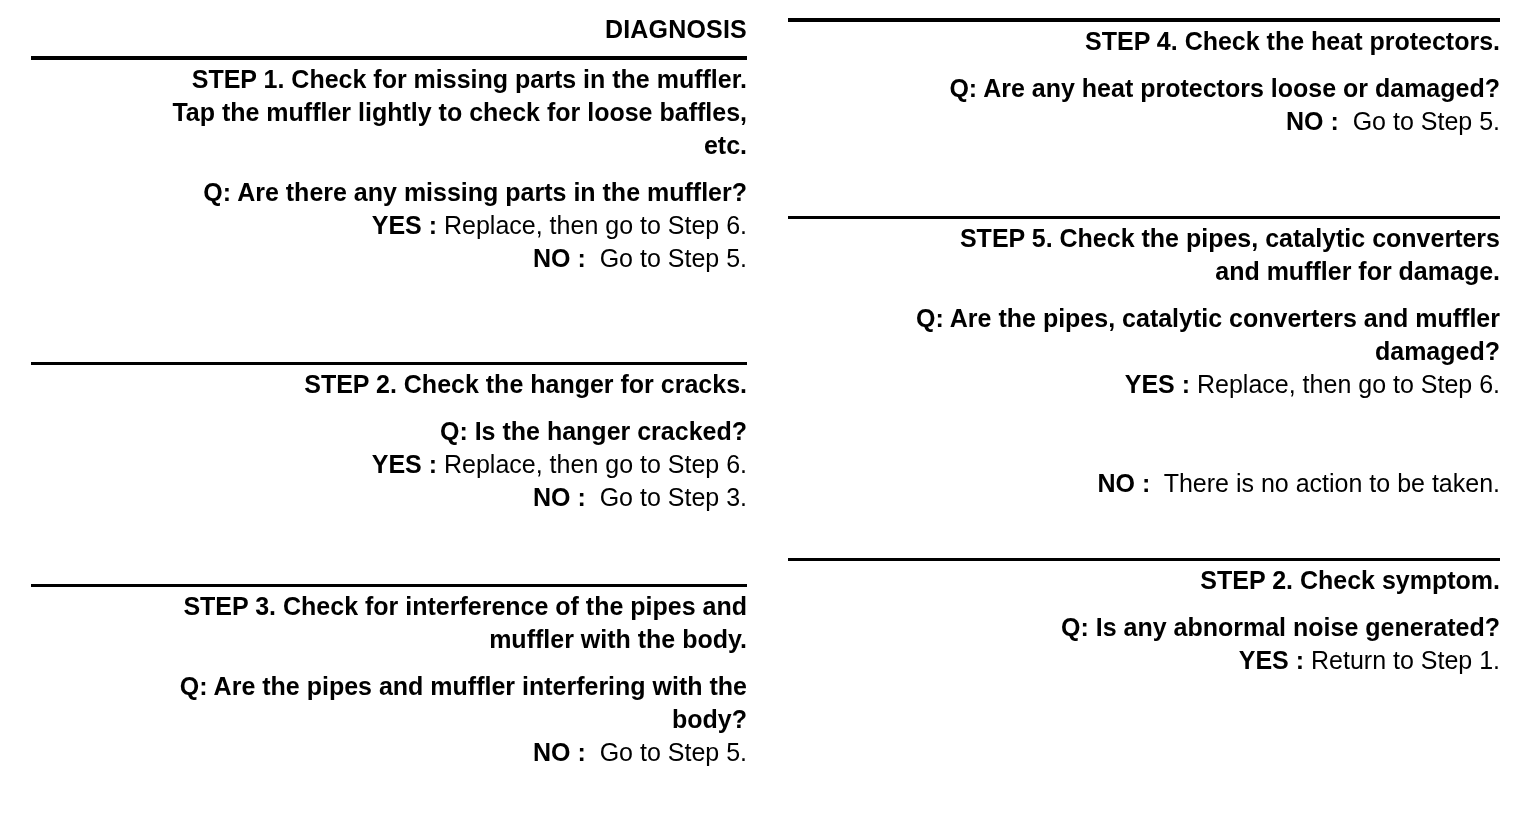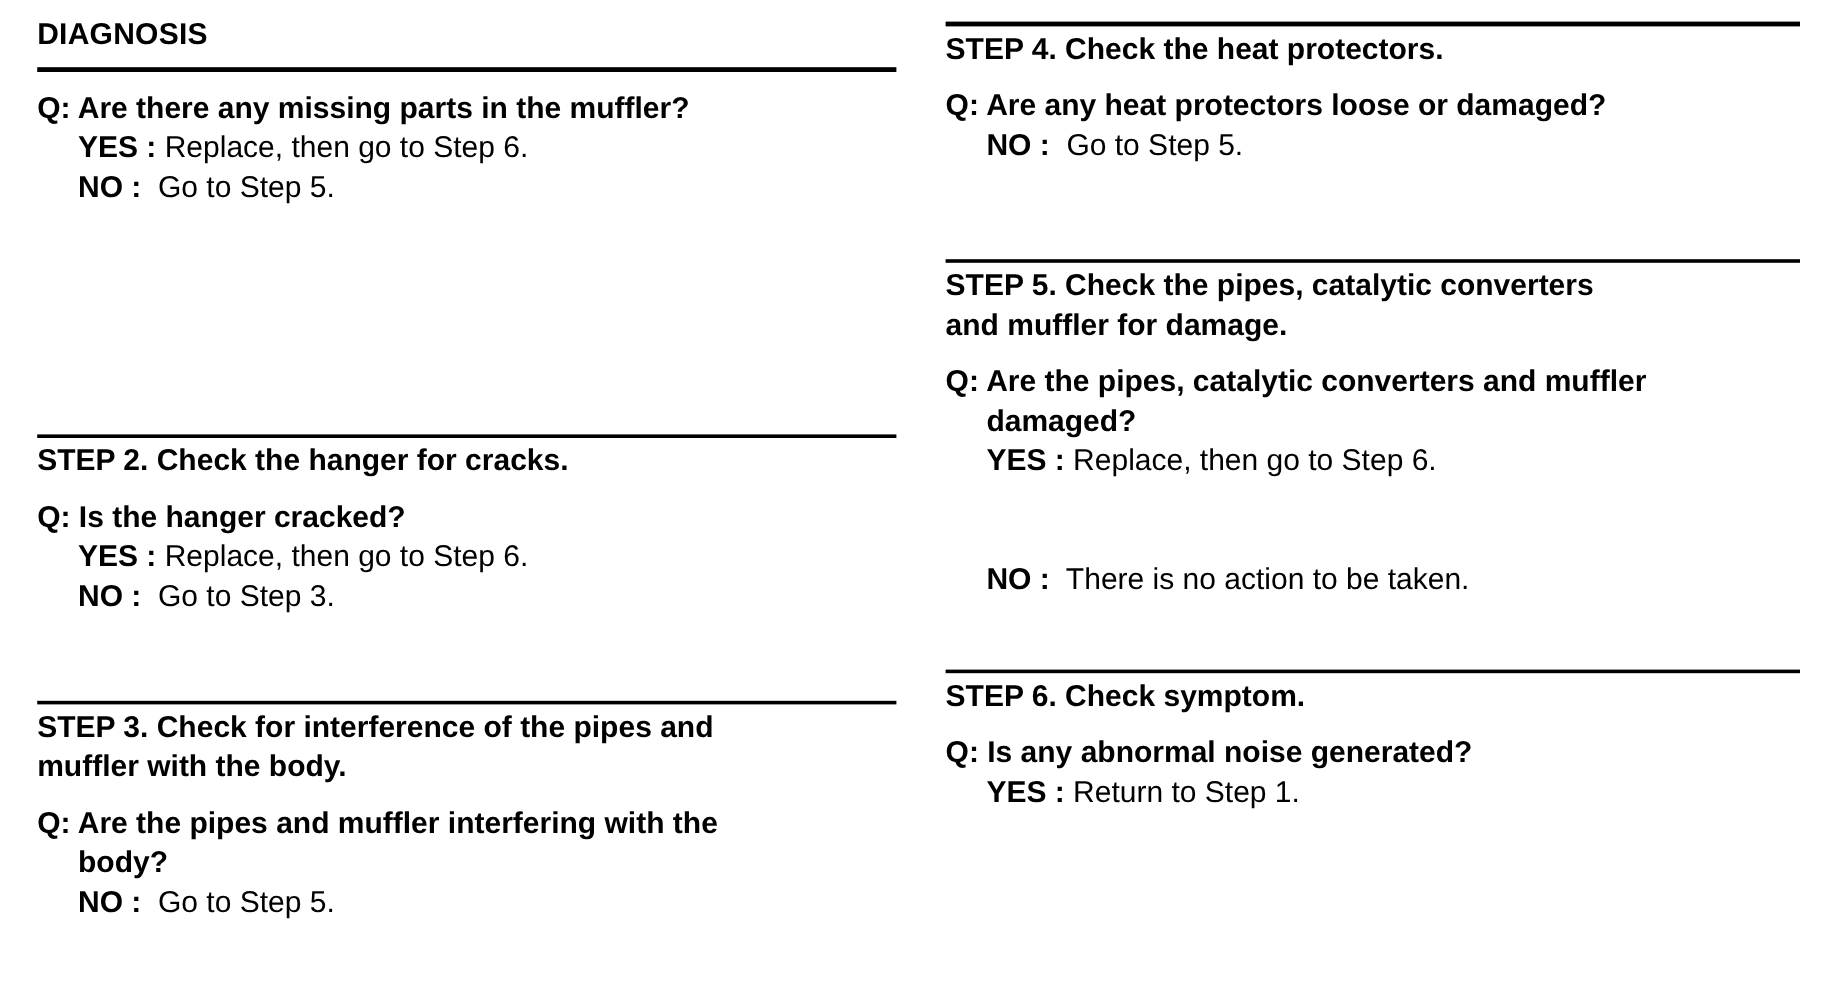--- a/index.html
+++ b/index.html
@@ -11,20 +11,21 @@
     width: 1536px;
     height: 818px;
     position: relative;
     font-family: "Liberation Sans", sans-serif;
     color: #000000;
     overflow: hidden;
   }
   .page {
     position: absolute;
     inset: 0;
+    text-align: right;
   }
   .column {
     position: absolute;
     top: 0;
     height: 818px;
   }
   .col-left  { left: 31px;  width: 716px; }
   .col-right { left: 788px; width: 712px; }
 
   .doc-title {
@@ -86,20 +87,25 @@
 <div class="page">
 
   <div class="column col-left">
 
     <div class="blk" style="top:14px;">
       <div class="doc-title">DIAGNOSIS</div>
     </div>
 
     <div class="blk step-block" style="top:56px;">
       <hr class="rule">
+      <div class="step-heading">
+        <div>STEP 1. Check for missing parts in the muffler.</div>
+        <div>Tap the muffler lightly to check for loose baffles,</div>
+        <div>etc.</div>
+      </div>
       <div class="qa">
         <span class="qa-line q-line">Q: Are there any missing parts in the muffler?</span>
         <span class="qa-line ans-line"><span class="ans-label">YES :</span><span class="ans-text"> Replace, then go to Step 6.</span></span>
         <span class="qa-line ans-line"><span class="ans-label">NO :</span><span class="ans-text">  Go to Step 5.</span></span>
       </div>
     </div>
 
     <div class="blk step-block" style="top:362px;">
       <hr class="rule rule-thin">
       <div class="step-heading">
@@ -151,21 +157,21 @@
         <span class="qa-line q-cont">damaged?</span>
         <span class="qa-line ans-line"><span class="ans-label">YES :</span><span class="ans-text"> Replace, then go to Step 6.</span></span>
         <span class="gap-line"></span>
         <span class="qa-line ans-line"><span class="ans-label">NO :</span><span class="ans-text">  There is no action to be taken.</span></span>
       </div>
     </div>
 
     <div class="blk step-block" style="top:558px;">
       <hr class="rule rule-thin">
       <div class="step-heading">
-        <div>STEP 6. Check symptom.</div>
+        <div>STEP 2. Check symptom.</div>
       </div>
       <div class="qa">
         <span class="qa-line q-line">Q: Is any abnormal noise generated?</span>
         <span class="qa-line ans-line"><span class="ans-label">YES :</span><span class="ans-text"> Return to Step 1.</span></span>
       </div>
     </div>
 
   </div>
 </div>
 

